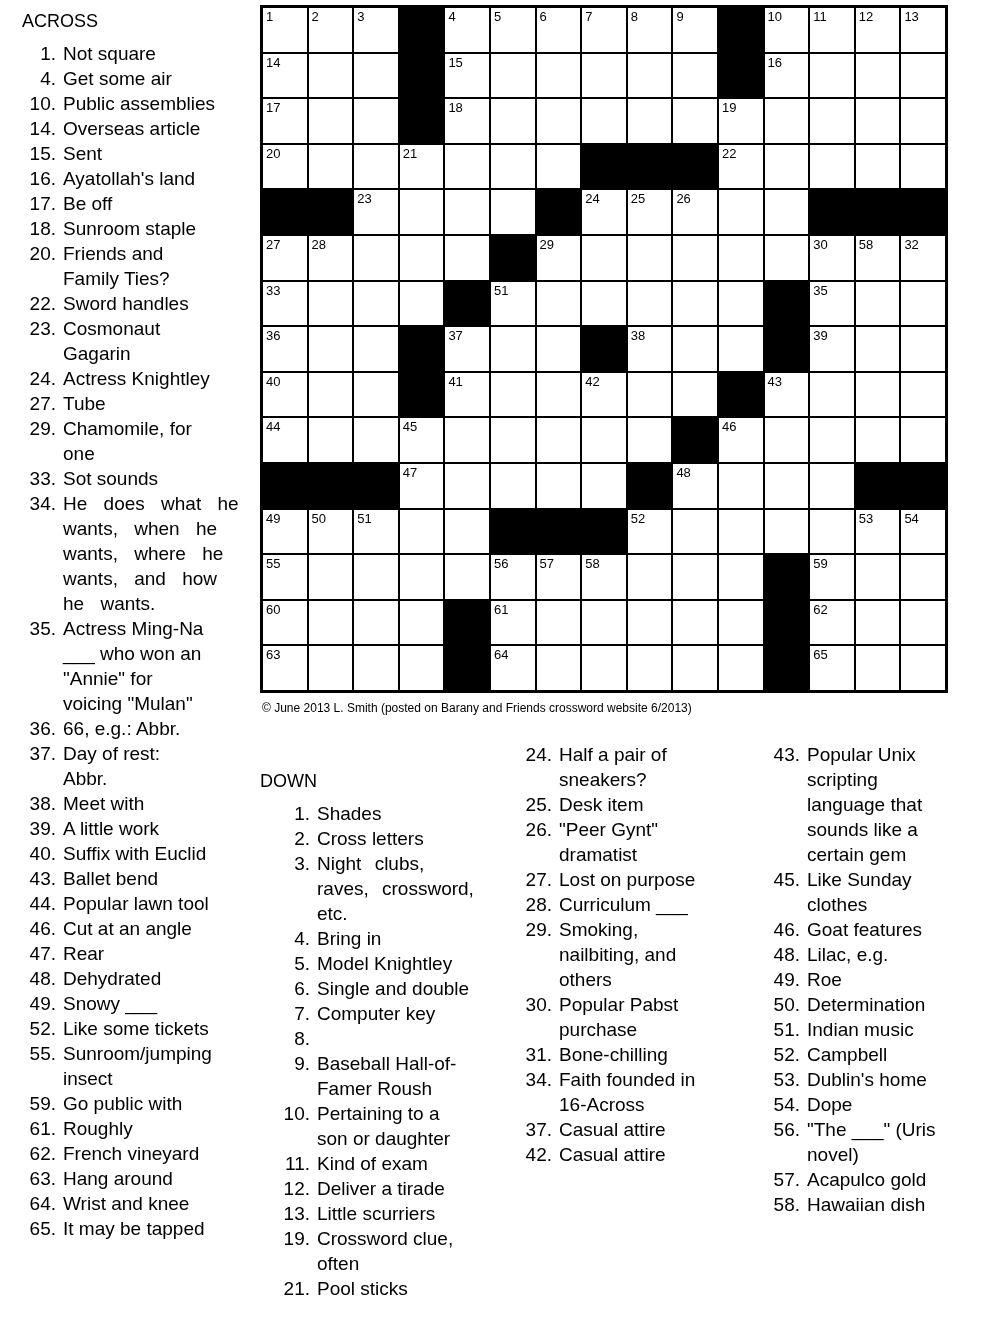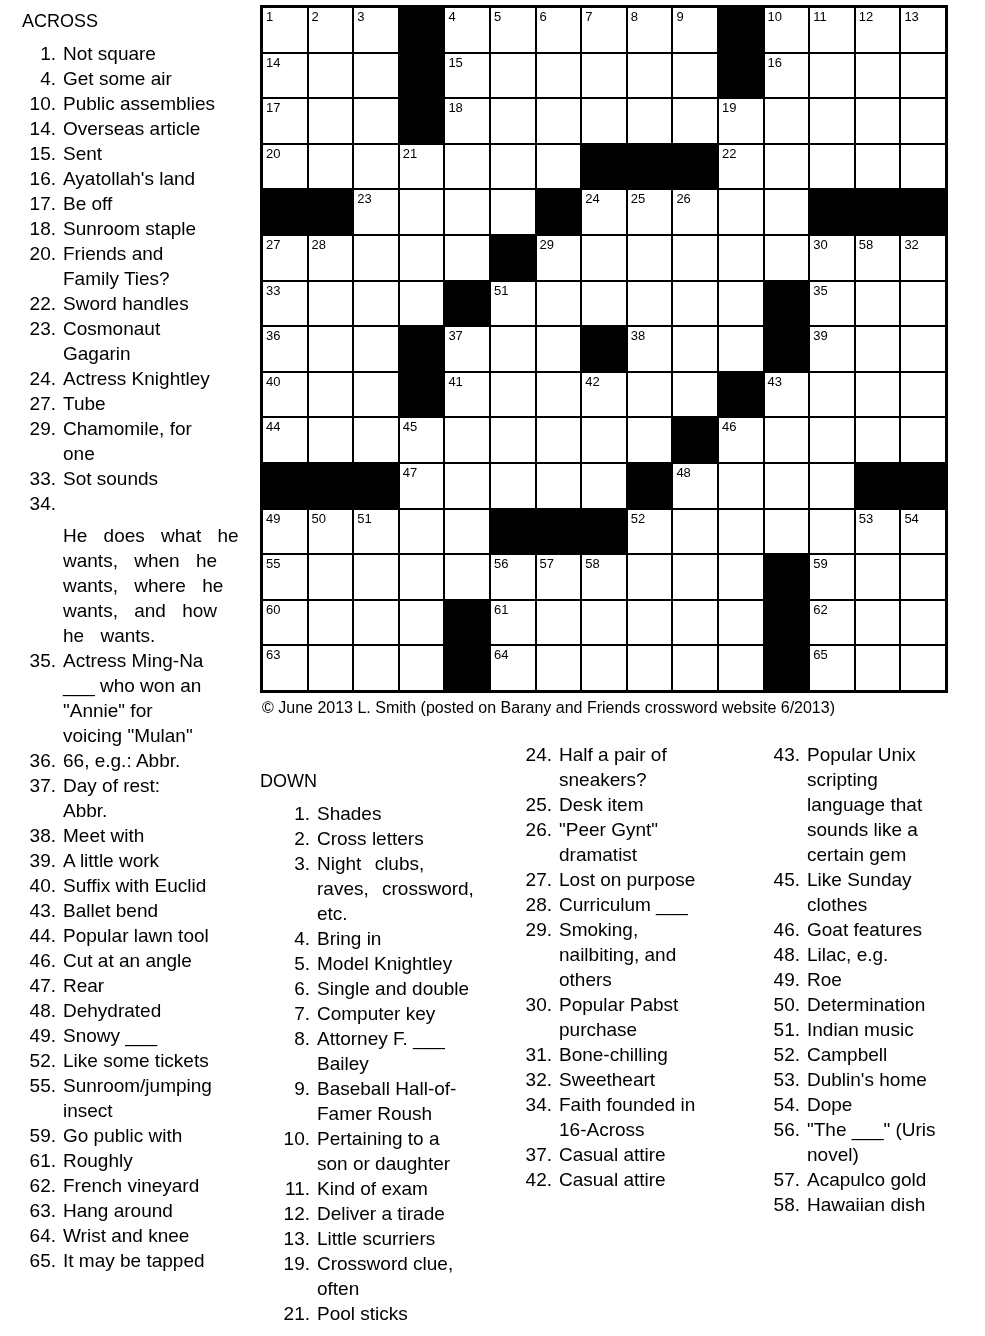--- a/index.html
+++ b/index.html
@@ -53,21 +53,21 @@
   .gcell { background: #ffffff; position: relative; }
   .gcell.black { background: #000000; }
   .cell-num {
     position: absolute; top: 1px; left: 3px;
     font-size: 13px; line-height: 15px;
   }
 
   
   #copyright {
     position: absolute; left: 262px; top: 699px;
-    font-size: 16px; line-height: 18px;
+    font-size: 12px; line-height: 18px;
   }
 </style>
 </head>
 <body>
 
 <div id="page">
 
   <section id="across-panel" class="panel">
     <h2>ACROSS</h2>
     <div id="across-list">
@@ -129,21 +129,21 @@
           <span class="clue-num">29.</span>
           <span class="clue-text">Chamomile, for
 one</span>
         </div>
         <div class="clue">
           <span class="clue-num">33.</span>
           <span class="clue-text">Sot sounds</span>
         </div>
         <div class="clue">
           <span class="clue-num">34.</span>
-          <span class="clue-text" style="word-spacing: 11px; margin-top: 32px;">He does what he
+          <span class="clue-text" style="word-spacing: 11px;">He does what he
 wants, when he
 wants, where he
 wants, and how
 he wants.</span>
         </div>
         <div class="clue">
           <span class="clue-num">35.</span>
           <span class="clue-text">Actress Ming-Na
 ___ who won an
 "Annie" for
@@ -618,22 +618,20 @@
         <div class="clue">
           <span class="clue-num">6.</span>
           <span class="clue-text">Single and double</span>
         </div>
         <div class="clue">
           <span class="clue-num">7.</span>
           <span class="clue-text">Computer key</span>
         </div>
         <div class="clue">
           <span class="clue-num">8.</span>
-          <span class="clue-text">Attorney F. ___
-Bailey</span>
         </div>
         <div class="clue">
           <span class="clue-num">9.</span>
           <span class="clue-text">Baseball Hall-of-
 Famer Roush</span>
         </div>
         <div class="clue">
           <span class="clue-num">10.</span>
           <span class="clue-text">Pertaining to a
 son or daughter</span>
@@ -693,24 +691,20 @@
 others</span>
         </div>
         <div class="clue">
           <span class="clue-num">30.</span>
           <span class="clue-text">Popular Pabst
 purchase</span>
         </div>
         <div class="clue">
           <span class="clue-num">31.</span>
           <span class="clue-text">Bone-chilling</span>
-        </div>
-        <div class="clue">
-          <span class="clue-num">32.</span>
-          <span class="clue-text">Sweetheart</span>
         </div>
         <div class="clue">
           <span class="clue-num">34.</span>
           <span class="clue-text">Faith founded in
 16-Across</span>
         </div>
         <div class="clue">
           <span class="clue-num">37.</span>
           <span class="clue-text">Casual attire</span>
         </div>

